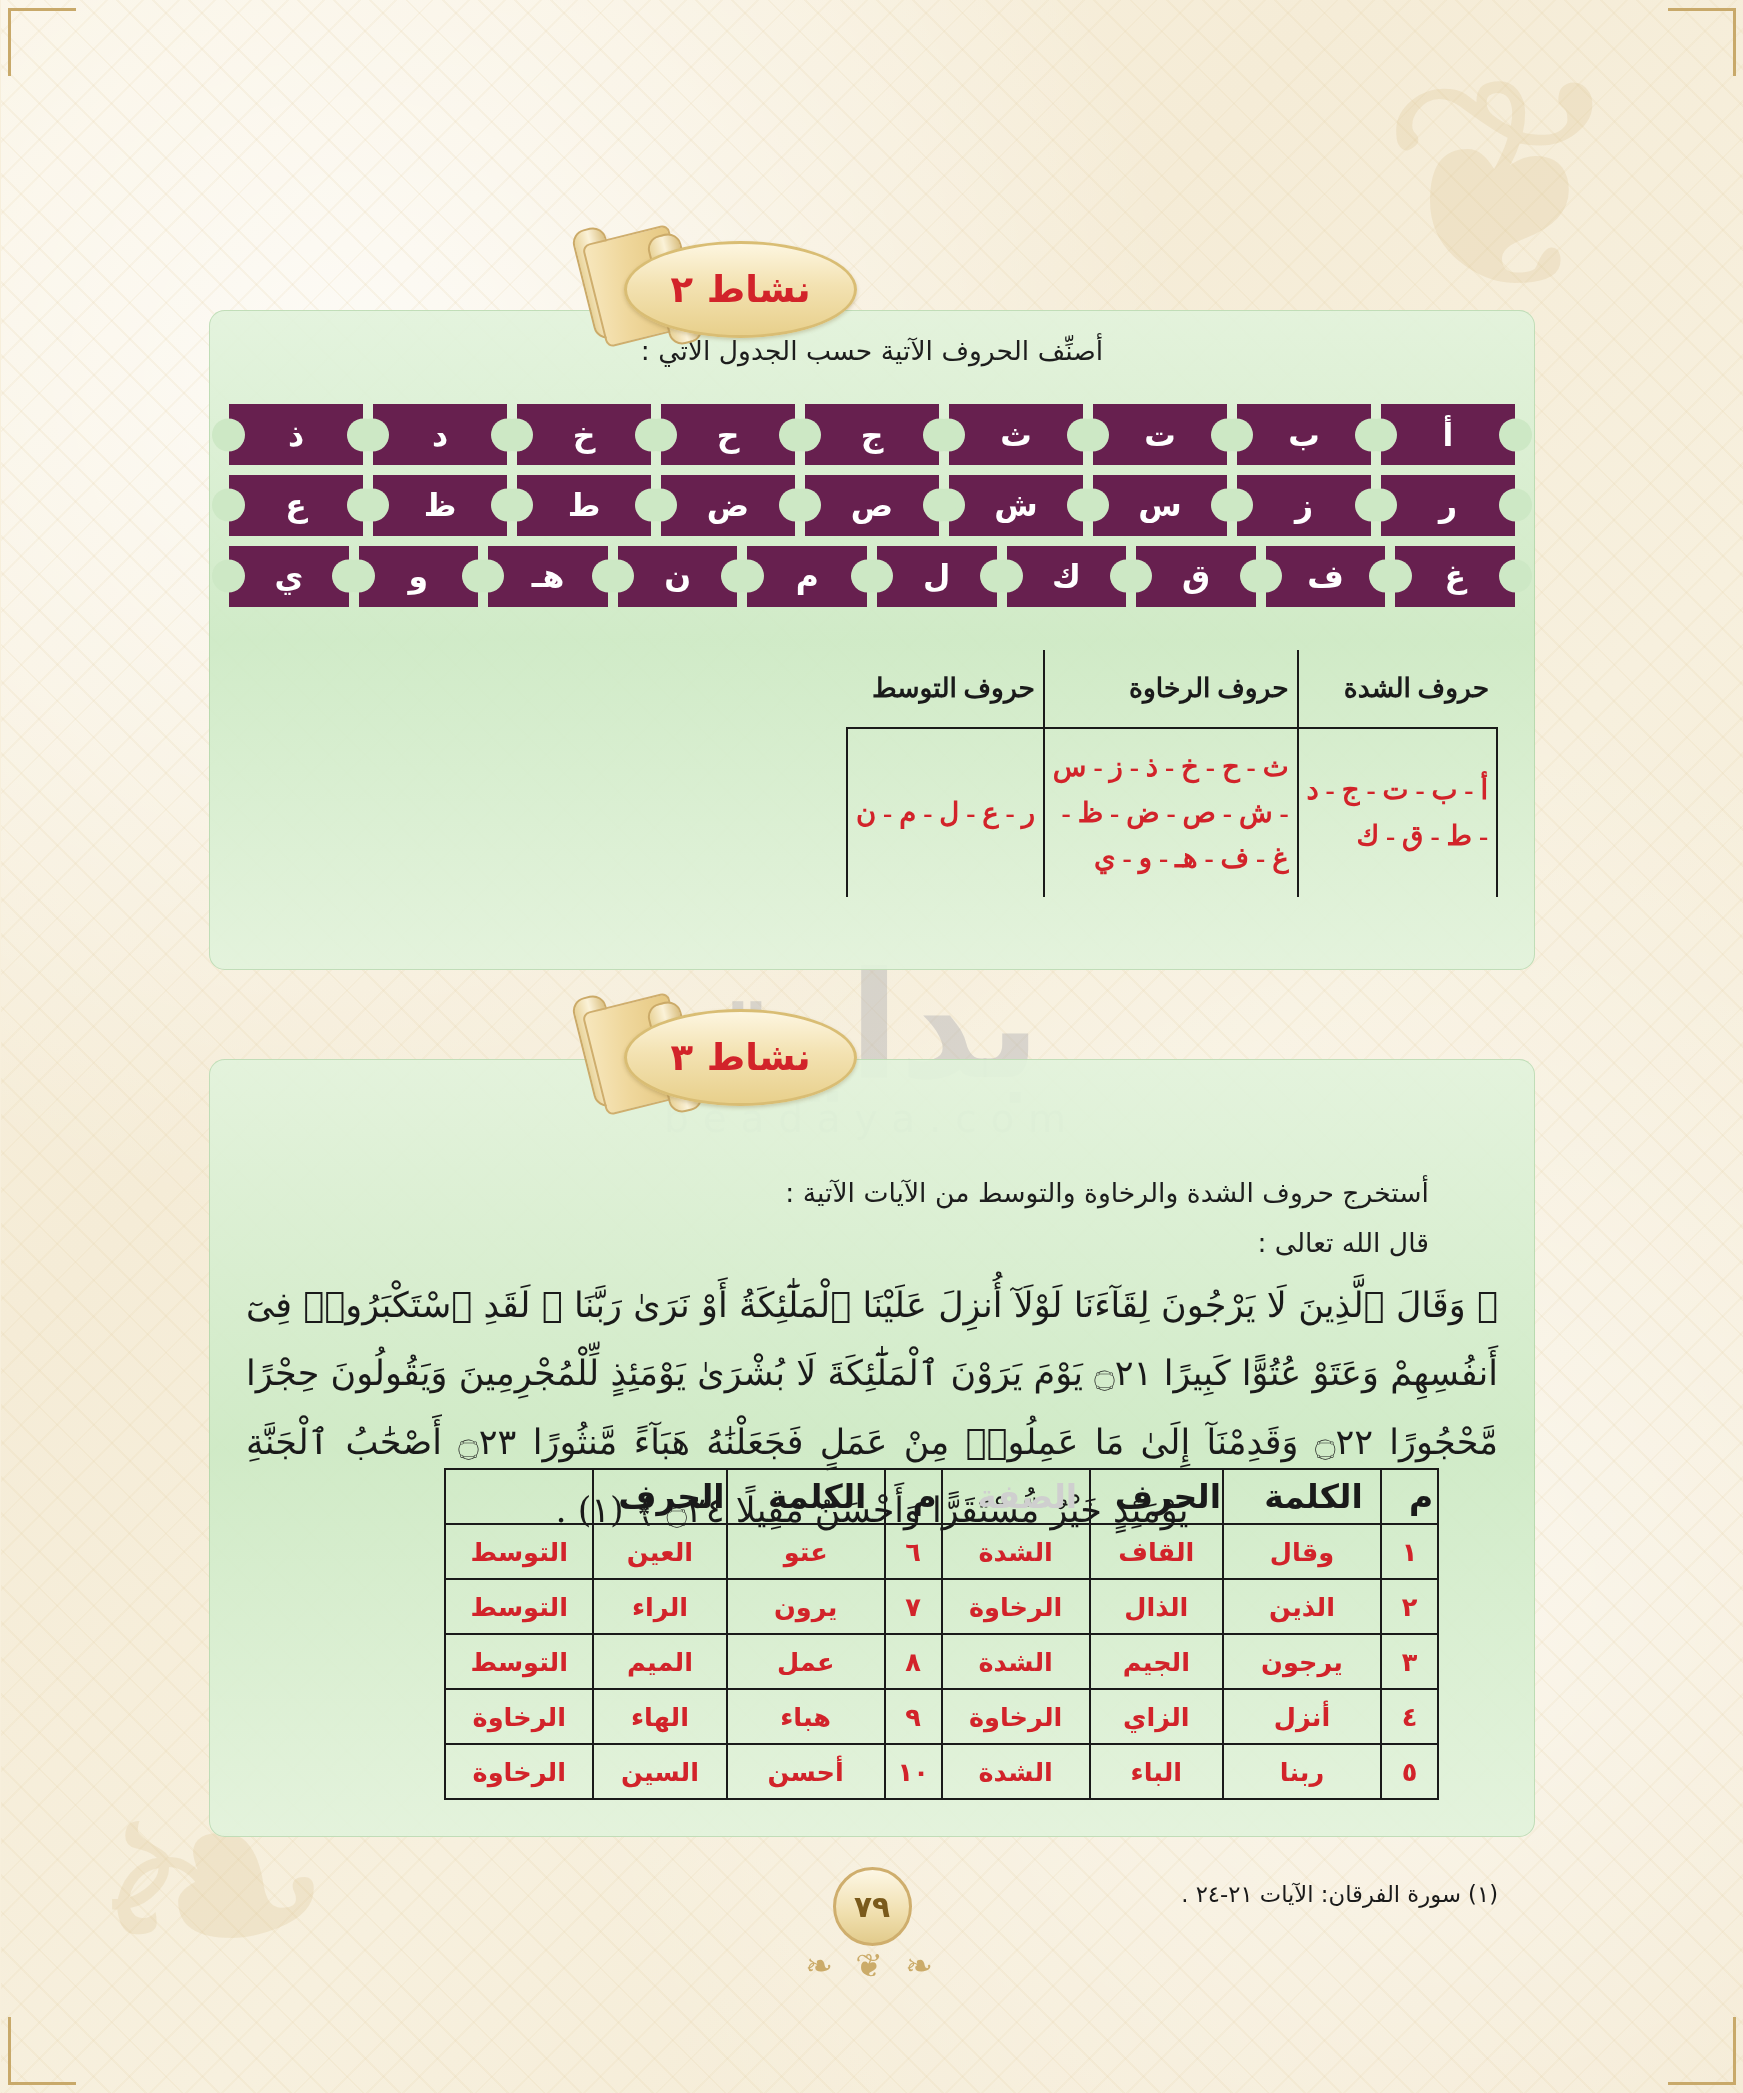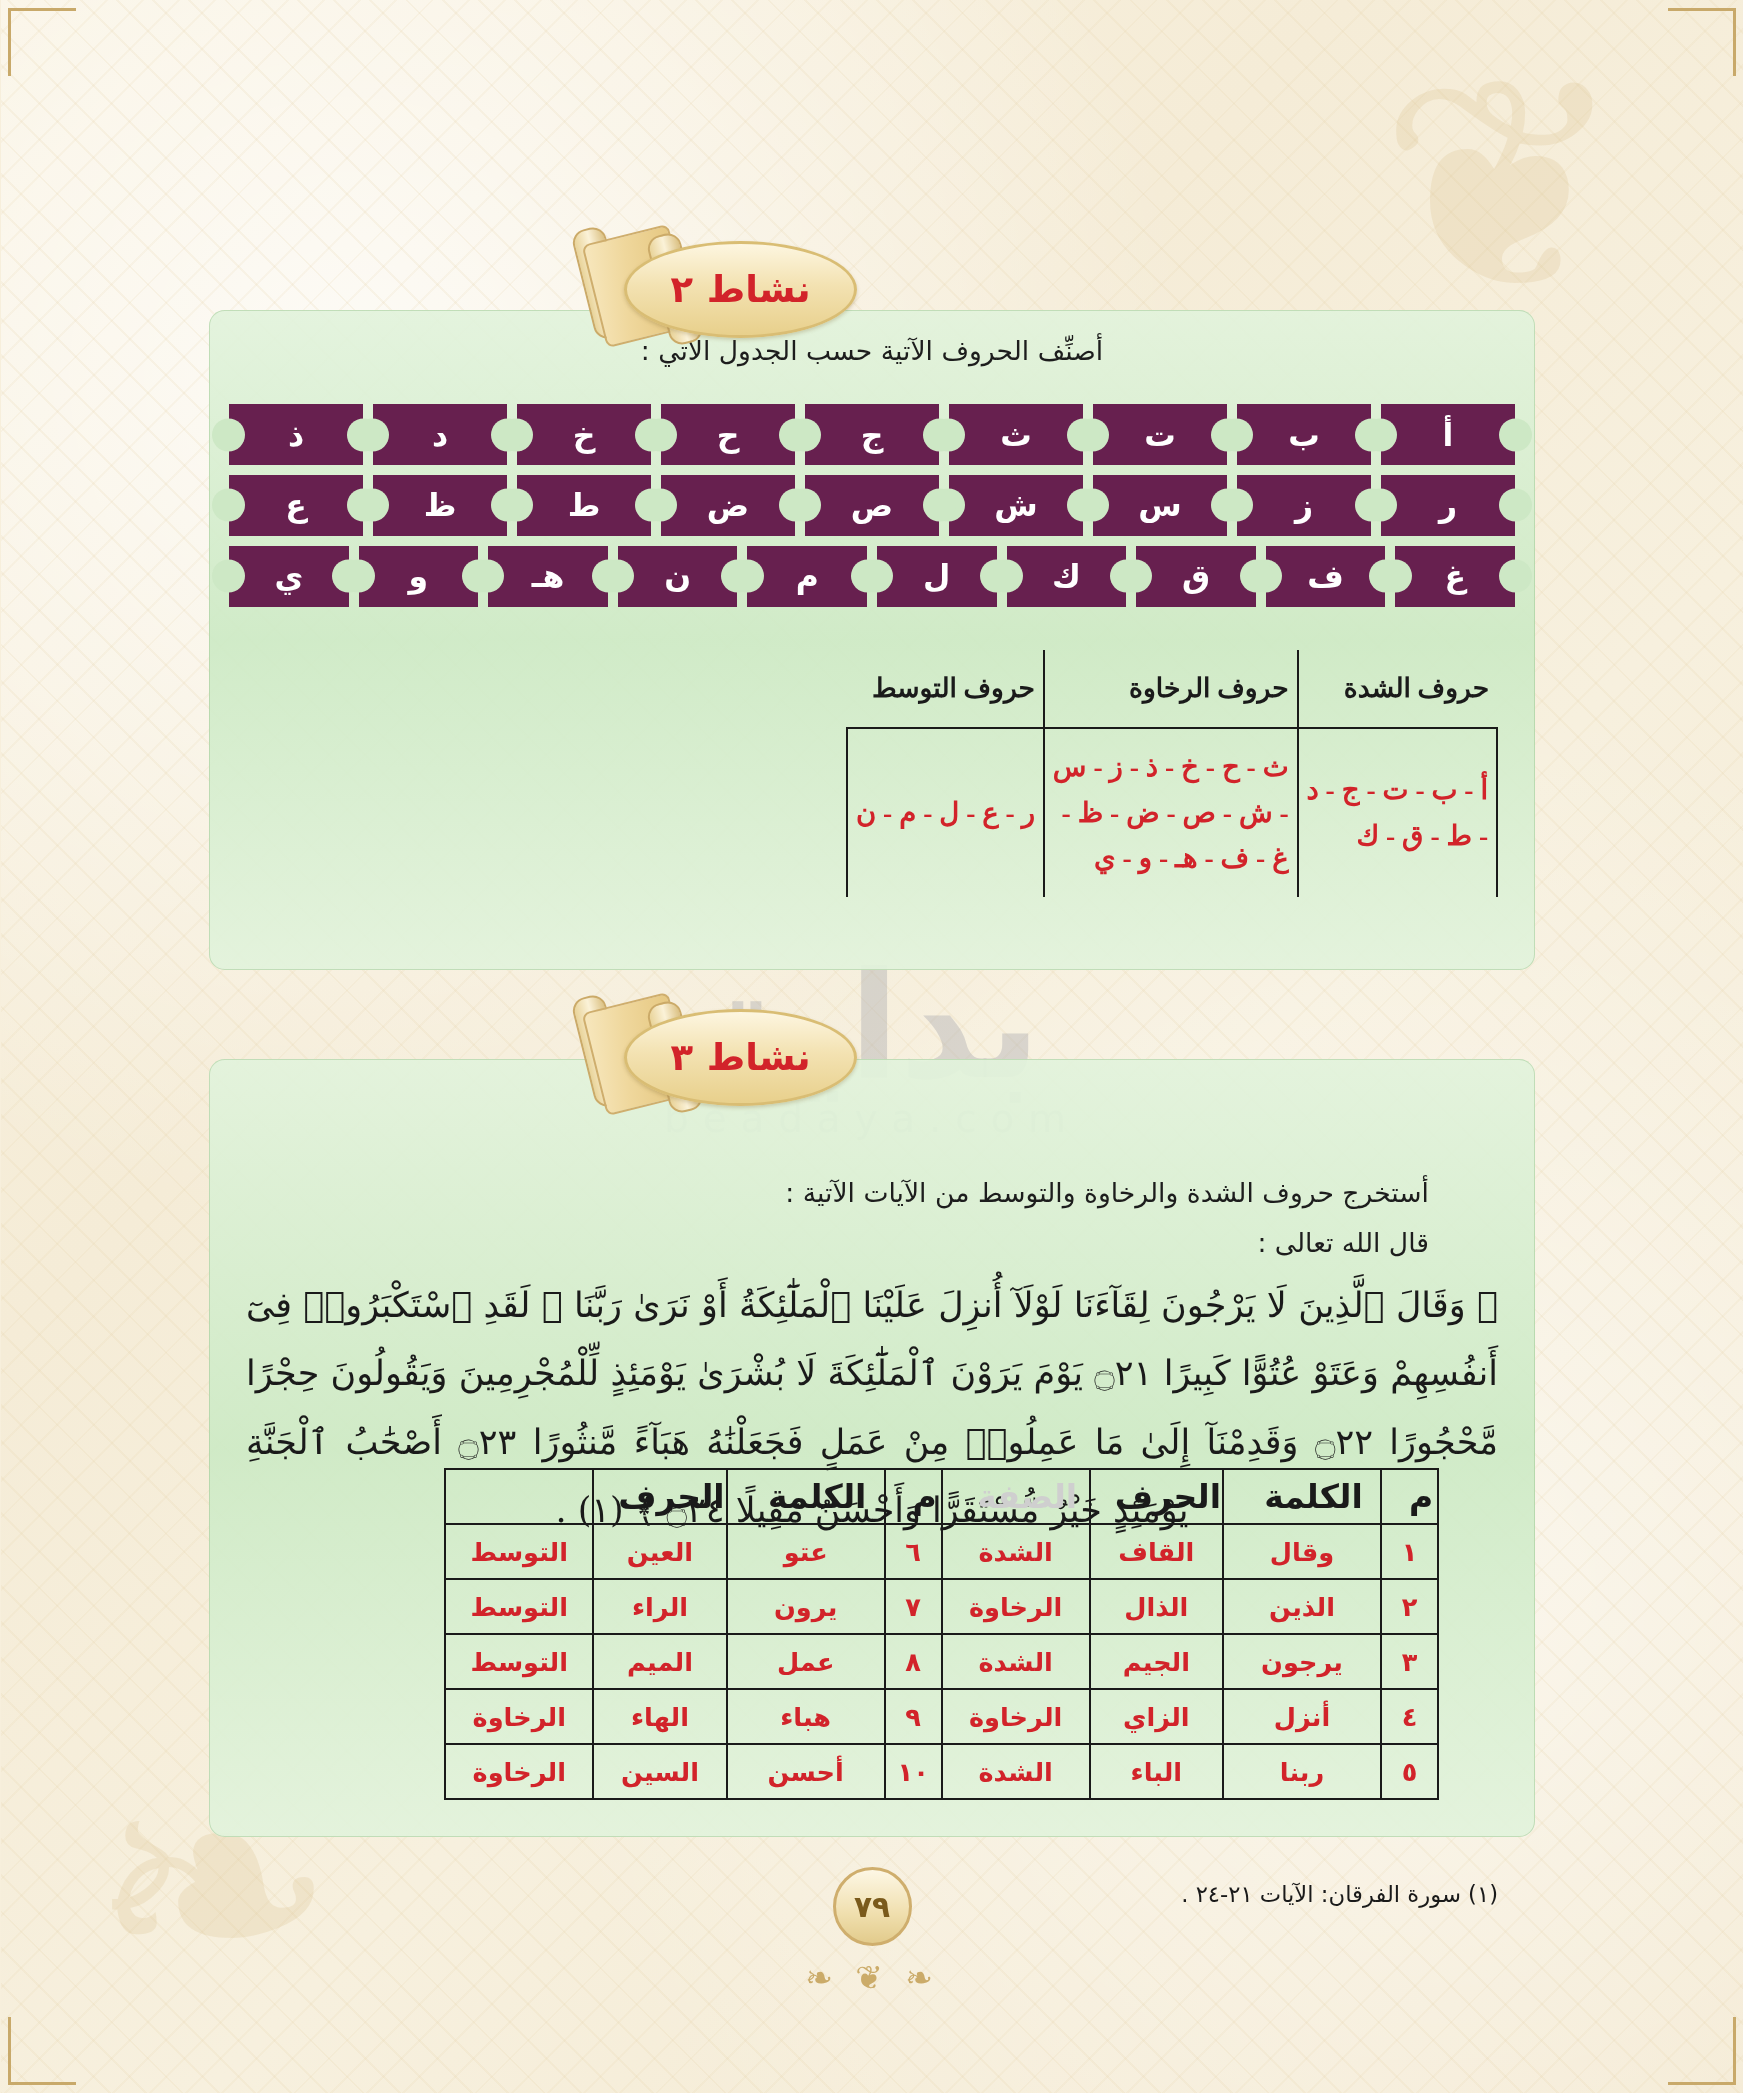--- a/index.html
+++ b/index.html
@@ -319,21 +319,21 @@
     color: #1a1a1a;
   }
   .page-number-wrap {
     position: absolute;
     top: 1867px;
     left: 0;
     right: 0;
     display: flex;
     flex-direction: column;
     align-items: center;
-    gap: 12px;
+    gap: 0;
   }
   .page-circle {
     width: 73px;
     height: 73px;
     border-radius: 50%;
     background: linear-gradient(180deg, #fdf7e5 0%, #f0dfae 60%, #e2cb8c 100%);
     border: 3px solid #cfae6d;
     color: #7a5a1c;
     font-size: 29.6px;
     font-weight: bold;

